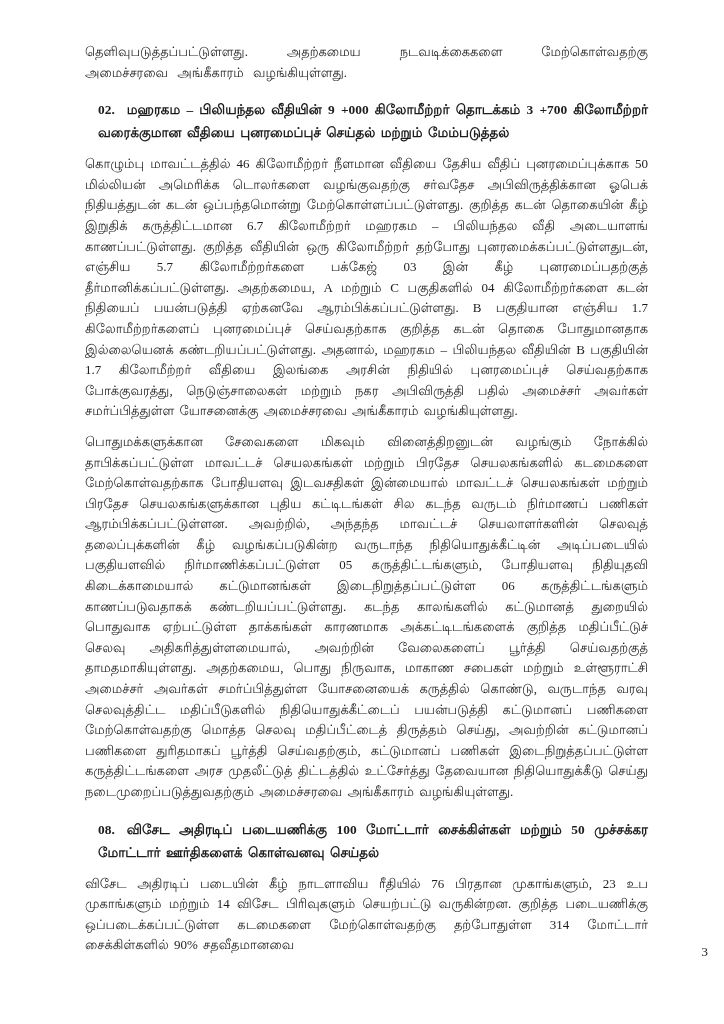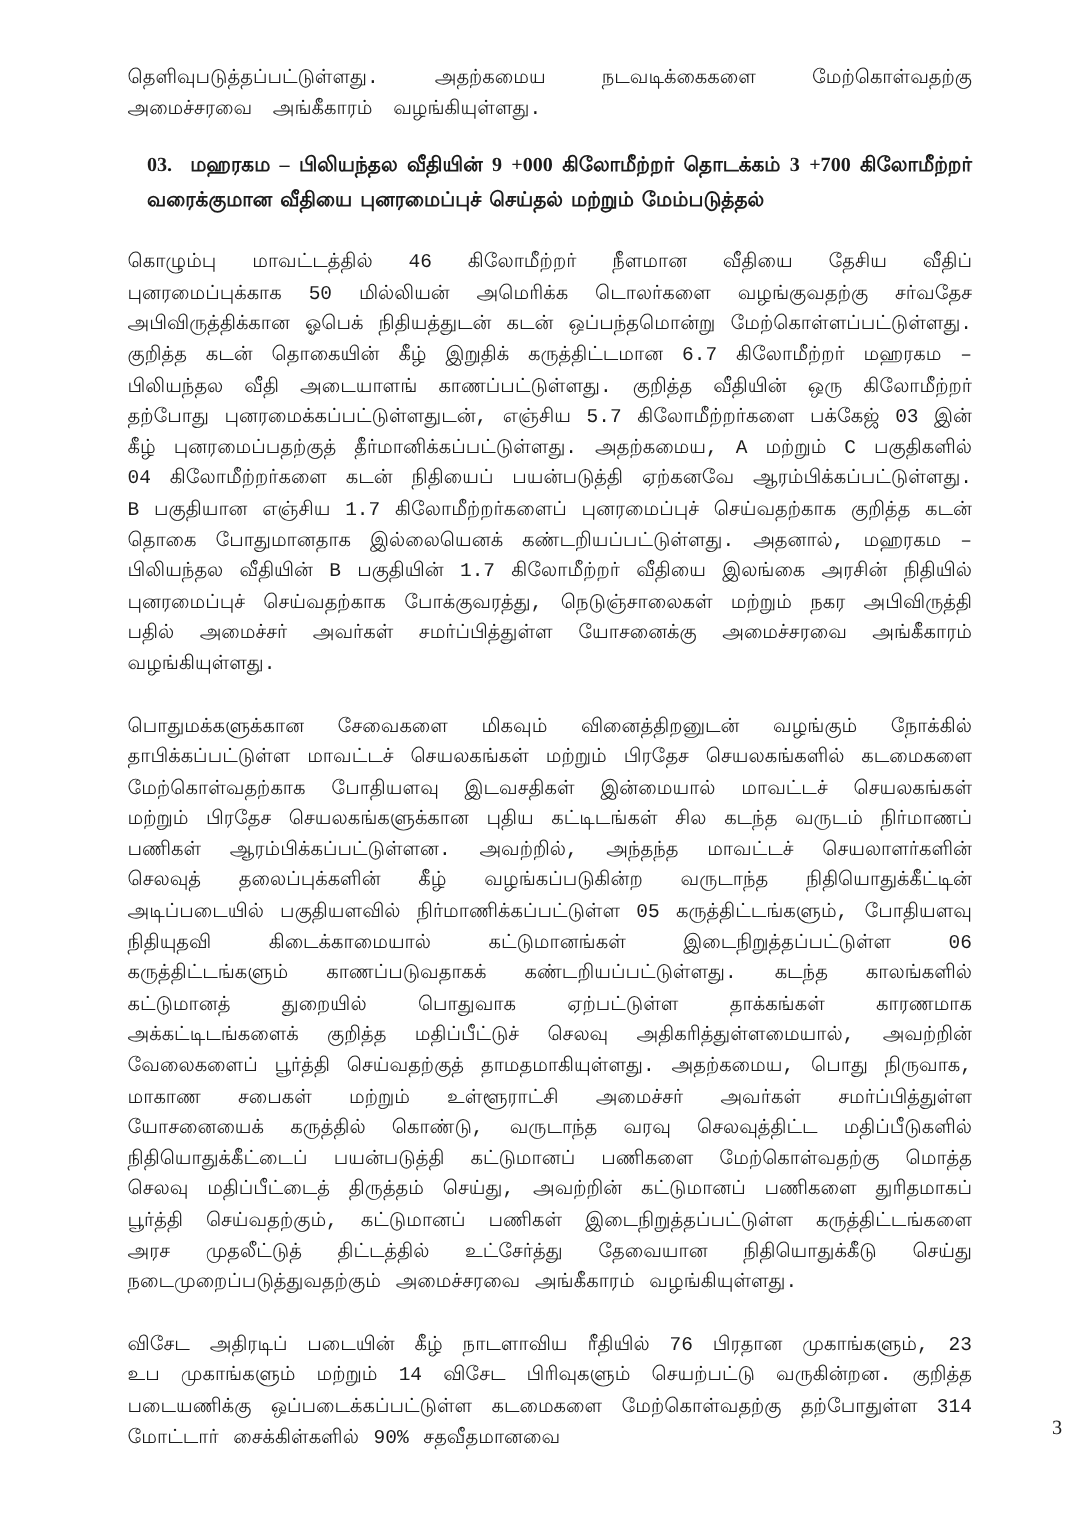--- a/index.html
+++ b/index.html
@@ -17,61 +17,63 @@
     padding: 42px 76px 0 85px;
     font-family: "Liberation Serif", "DejaVu Serif", serif;
     color: #1c1c1c;
   }
   .body-text {
     font-size: 13px;
     line-height: 20.6px;
     text-align: justify;
     margin: 0;
     word-spacing: 2px;
-    font-family: Liberation Mono, monospace;
   }
   .intro {
     word-spacing: 6px;
   }
   .section-heading {
     font-size: 13.4px;
     line-height: 23px;
     font-weight: 700;
     text-align: justify;
     margin: 15px 0 10px 13px;
     word-spacing: 2px;
   }
   .section-heading .section-number {
     padding-right: 12px;
   }
   .section-body {
-    margin-top: 21px;
+    margin-top: 10px;
   }
   .gap-after {
     margin-bottom: 6px;
   }
   .page-number {
     position: absolute;
     top: 944px;
     right: 16px;
     font-size: 13.5px;
     color: #1c1c1c;
   }
 </style>
 </head>
 <body>
 
 <div class="page">
 
   <p class="body-text intro gap-after">தெளிவுபடுத்தப்பட்டுள்ளது. அதற்கமைய நடவடிக்கைகளை மேற்கொள்வதற்கு அமைச்சரவை அங்கீகாரம் வழங்கியுள்ளது.</p>
 
   <div class="section-heading">
-    <span class="section-number">03.</span><span>மஹரகம – பிலியந்தல வீதியின் 9 +000 கிலோமீற்றர் தொடக்கம் 3 +700 கிலோமீற்றர் வரைக்குமான வீதியை புனரமைப்புச் செய்தல் மற்றும் மேம்படுத்தல்</span>
+    <span class="section-number">02.</span><span>மஹரகம – பிலியந்தல வீதியின் 9 +000 கிலோமீற்றர் தொடக்கம் 3 +700 கிலோமீற்றர் வரைக்குமான வீதியை புனரமைப்புச் செய்தல் மற்றும் மேம்படுத்தல்</span>
   </div>
   <p class="body-text section-body">கொழும்பு மாவட்டத்தில் 46 கிலோமீற்றர் நீளமான வீதியை தேசிய வீதிப் புனரமைப்புக்காக 50 மில்லியன் அமெரிக்க டொலர்களை வழங்குவதற்கு சர்வதேச அபிவிருத்திக்கான ஓபெக் நிதியத்துடன் கடன் ஒப்பந்தமொன்று மேற்கொள்ளப்பட்டுள்ளது. குறித்த கடன் தொகையின் கீழ் இறுதிக் கருத்திட்டமான 6.7 கிலோமீற்றர் மஹரகம – பிலியந்தல வீதி அடையாளங் காணப்பட்டுள்ளது. குறித்த வீதியின் ஒரு கிலோமீற்றர் தற்போது புனரமைக்கப்பட்டுள்ளதுடன், எஞ்சிய 5.7 கிலோமீற்றர்களை பக்கேஜ் 03 இன் கீழ் புனரமைப்பதற்குத் தீர்மானிக்கப்பட்டுள்ளது. அதற்கமைய, A மற்றும் C பகுதிகளில் 04 கிலோமீற்றர்களை கடன் நிதியைப் பயன்படுத்தி ஏற்கனவே ஆரம்பிக்கப்பட்டுள்ளது. B பகுதியான எஞ்சிய 1.7 கிலோமீற்றர்களைப் புனரமைப்புச் செய்வதற்காக குறித்த கடன் தொகை போதுமானதாக இல்லையெனக் கண்டறியப்பட்டுள்ளது. அதனால், மஹரகம – பிலியந்தல வீதியின் B பகுதியின் 1.7 கிலோமீற்றர் வீதியை இலங்கை அரசின் நிதியில் புனரமைப்புச் செய்வதற்காக போக்குவரத்து, நெடுஞ்சாலைகள் மற்றும் நகர அபிவிருத்தி பதில் அமைச்சர் அவர்கள் சமர்ப்பித்துள்ள யோசனைக்கு அமைச்சரவை அங்கீகாரம் வழங்கியுள்ளது.</p>
 
   <p class="body-text section-body">பொதுமக்களுக்கான சேவைகளை மிகவும் வினைத்திறனுடன் வழங்கும் நோக்கில் தாபிக்கப்பட்டுள்ள மாவட்டச் செயலகங்கள் மற்றும் பிரதேச செயலகங்களில் கடமைகளை மேற்கொள்வதற்காக போதியளவு இடவசதிகள் இன்மையால் மாவட்டச் செயலகங்கள் மற்றும் பிரதேச செயலகங்களுக்கான புதிய கட்டிடங்கள் சில கடந்த வருடம் நிர்மாணப் பணிகள் ஆரம்பிக்கப்பட்டுள்ளன. அவற்றில், அந்தந்த மாவட்டச் செயலாளர்களின் செலவுத் தலைப்புக்களின் கீழ் வழங்கப்படுகின்ற வருடாந்த நிதியொதுக்கீட்டின் அடிப்படையில் பகுதியளவில் நிர்மாணிக்கப்பட்டுள்ள 05 கருத்திட்டங்களும், போதியளவு நிதியுதவி கிடைக்காமையால் கட்டுமானங்கள் இடைநிறுத்தப்பட்டுள்ள 06 கருத்திட்டங்களும் காணப்படுவதாகக் கண்டறியப்பட்டுள்ளது. கடந்த காலங்களில் கட்டுமானத் துறையில் பொதுவாக ஏற்பட்டுள்ள தாக்கங்கள் காரணமாக அக்கட்டிடங்களைக் குறித்த மதிப்பீட்டுச் செலவு அதிகரித்துள்ளமையால், அவற்றின் வேலைகளைப் பூர்த்தி செய்வதற்குத் தாமதமாகியுள்ளது. அதற்கமைய, பொது நிருவாக, மாகாண சபைகள் மற்றும் உள்ளூராட்சி அமைச்சர் அவர்கள் சமர்ப்பித்துள்ள யோசனையைக் கருத்தில் கொண்டு, வருடாந்த வரவு செலவுத்திட்ட மதிப்பீடுகளில் நிதியொதுக்கீட்டைப் பயன்படுத்தி கட்டுமானப் பணிகளை மேற்கொள்வதற்கு மொத்த செலவு மதிப்பீட்டைத் திருத்தம் செய்து, அவற்றின் கட்டுமானப் பணிகளை துரிதமாகப் பூர்த்தி செய்வதற்கும், கட்டுமானப் பணிகள் இடைநிறுத்தப்பட்டுள்ள கருத்திட்டங்களை அரச முதலீட்டுத் திட்டத்தில் உட்சேர்த்து தேவையான நிதியொதுக்கீடு செய்து நடைமுறைப்படுத்துவதற்கும் அமைச்சரவை அங்கீகாரம் வழங்கியுள்ளது.</p>
 
+  <div class="section-heading">
+    <span class="section-number">08.</span><span>விசேட அதிரடிப் படையணிக்கு 100 மோட்டார் சைக்கிள்கள் மற்றும் 50 முச்சக்கர மோட்டார் ஊர்திகளைக் கொள்வனவு செய்தல்</span>
+  </div>
   <p class="body-text section-body">விசேட அதிரடிப் படையின் கீழ் நாடளாவிய ரீதியில் 76 பிரதான முகாங்களும், 23 உப முகாங்களும் மற்றும் 14 விசேட பிரிவுகளும் செயற்பட்டு வருகின்றன. குறித்த படையணிக்கு ஒப்படைக்கப்பட்டுள்ள கடமைகளை மேற்கொள்வதற்கு தற்போதுள்ள 314 மோட்டார் சைக்கிள்களில் 90% சதவீதமானவை</p>
 
   <div class="page-number">3</div>
 
 </div>
 
 </body></html>

